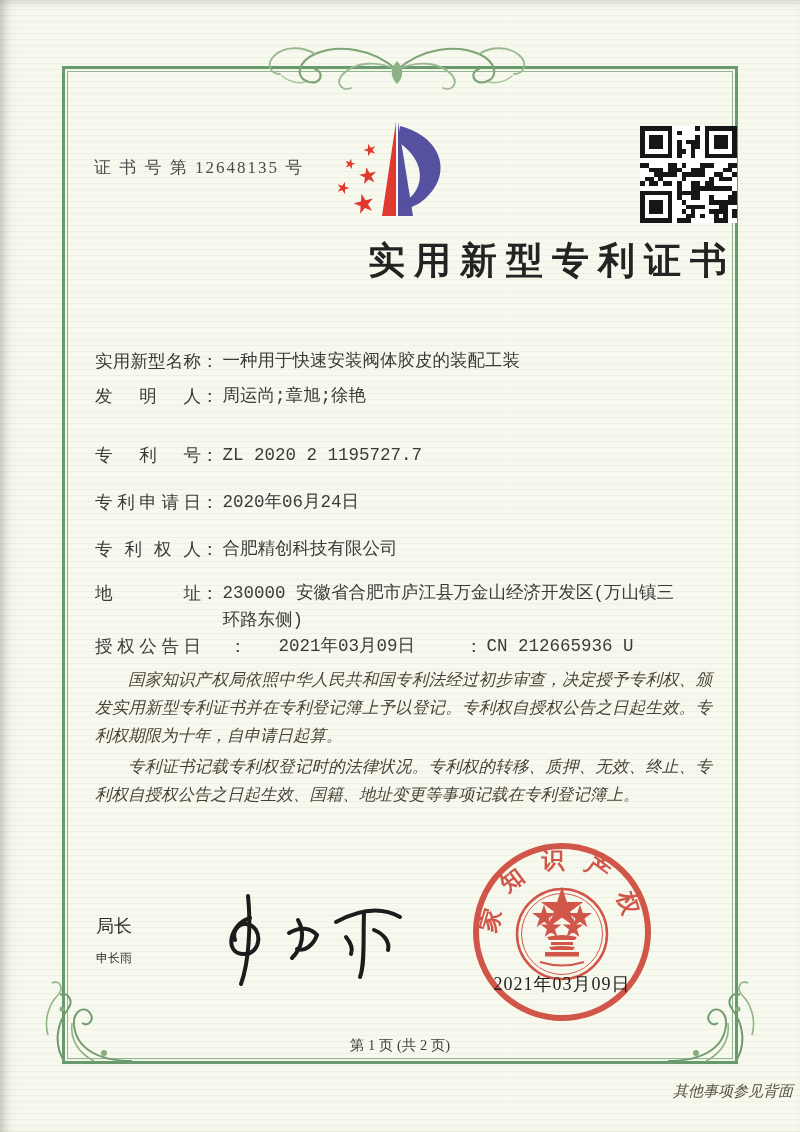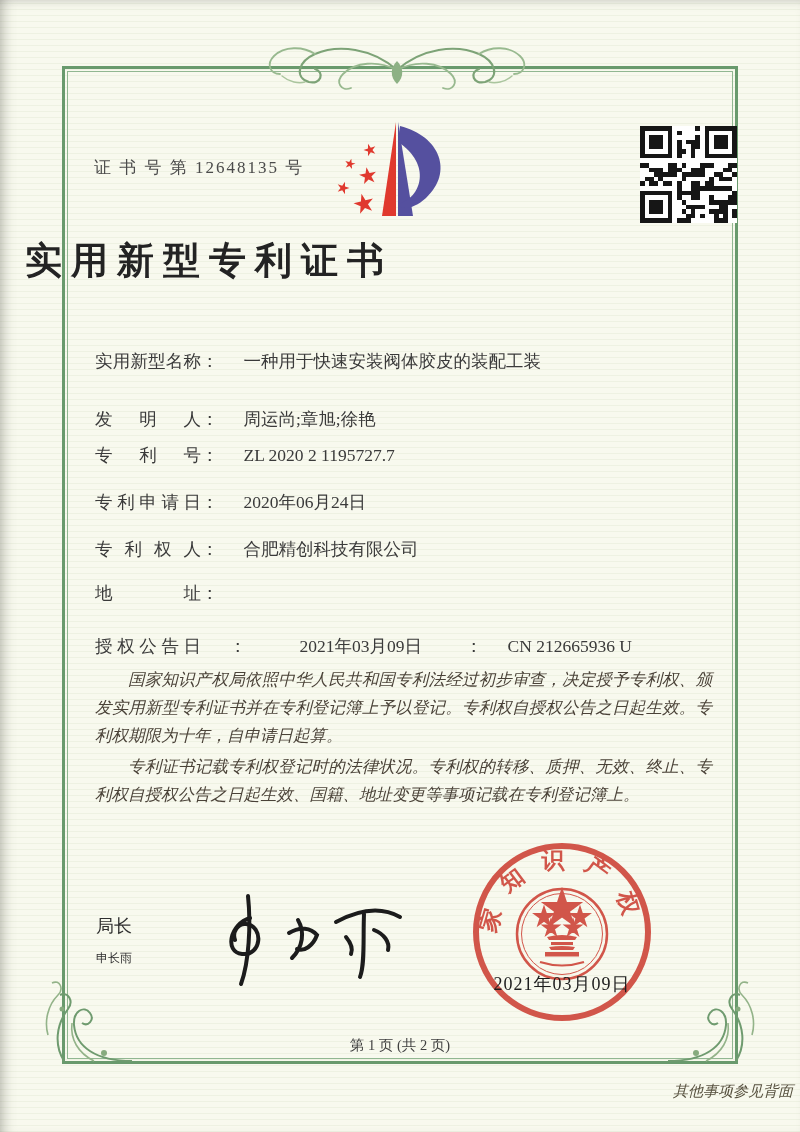--- a/index.html
+++ b/index.html
@@ -17,27 +17,27 @@
   .frame{position:absolute;left:62px;top:66px;width:676px;height:998px;
     border:3px solid #699a6d;box-sizing:border-box;}
   .frame-inner{position:absolute;inset:2px;border:1px solid #91b791;}
   .ornament-top{position:absolute;left:252px;top:36px;width:290px;height:66px;}
   .corner{position:absolute;width:100px;height:106px;}
   .corner.bl{left:34px;top:964px;}
   .corner.br{left:666px;top:964px;transform:scaleX(-1);}
   .cert-no{position:absolute;left:94px;top:120px;font-size:17px;letter-spacing:2px;color:#4b4b4b;margin-top:36px;}
   .logo{position:absolute;left:326px;top:112px;width:150px;height:126px;}
   .qr{position:absolute;left:640px;top:126px;width:97px;height:97px;}
-  .title{position:absolute;left:0;top:236px;width:736px;text-align:left;
+  .title{position:absolute;left:0;top:236px;width:736px;text-align:right;
     font-size:37px;font-weight:600;letter-spacing:9px;padding-left:25px;box-sizing:border-box;color:#232323;}
   .row{position:absolute;left:95px;width:620px;display:flex;font-size:17.5px;line-height:1.55;color:#3a3a3a;}
   .flabel{flex:0 0 106px;text-align:justify;text-align-last:justify;}
   .colon{flex:0 0 auto;}
-  .fvalue{margin-left:25px;white-space:pre-line;}
-  .r1{top:348px;}.r2{top:406px;}.r3{top:442px;}.r4{top:489px;}.r5{top:536px;}.r6{top:580px;}.r7{top:633px;gap:28px;}
+  .fvalue{margin-left:4px;white-space:pre-line;font-family:Liberation Mono, monospace;}
+  .r1{top:348px;}.r2{top:383px;}.r3{top:442px;}.r4{top:489px;}.r5{top:536px;}.r6{top:580px;}.r7{top:633px;gap:28px;}
   .grant2{position:absolute;left:370px;top:0;display:flex;}
   .paras{position:absolute;left:95px;top:666px;width:617px;}
   .paras p{margin:0 0 3px 0;text-indent:2em;font-size:16.5px;line-height:28px;
     color:#4a4238;font-style:italic;text-align:justify;}
   .sig-title{position:absolute;left:96px;top:914px;font-size:18px;font-family:"Liberation Sans","DejaVu Sans",sans-serif;color:#2f2f2f;}
   .sig-name{position:absolute;left:96px;top:950px;font-size:12px;font-family:Liberation Mono, monospace;color:#2f2f2f;}
   .signature{position:absolute;left:212px;top:880px;width:210px;height:112px;}
   .seal{position:absolute;left:466px;top:836px;width:192px;height:192px;opacity:.93;}
   .seal-date{position:absolute;left:470px;top:972px;width:184px;text-align:center;
     font-size:18px;letter-spacing:1px;color:#1d1d1d;z-index:5;}
@@ -263,20 +263,22 @@
     <span class="fvalue">2020年06月24日</span>
   </div>
   <div class="row r5">
     <span class="flabel">专利权人</span>
       <span class="colon">：</span>
     <span class="fvalue">合肥精创科技有限公司</span>
   </div>
   <div class="row r6">
     <span class="flabel">地址</span>
       <span class="colon">：</span>
+    <span class="fvalue">230000 安徽省合肥市庐江县万金山经济开发区(万山镇三
+环路东侧)</span>
   </div>
   <div class="row r7" style="position:absolute;">
     <span class="flabel">授权公告日</span>
       <span class="colon">：</span>
     <span class="fvalue">2021年03月09日</span>
     <span class="grant2">
         <span class="colon">：</span>
       <span class="fvalue">CN 212665936 U</span>
     </span>
   </div>

